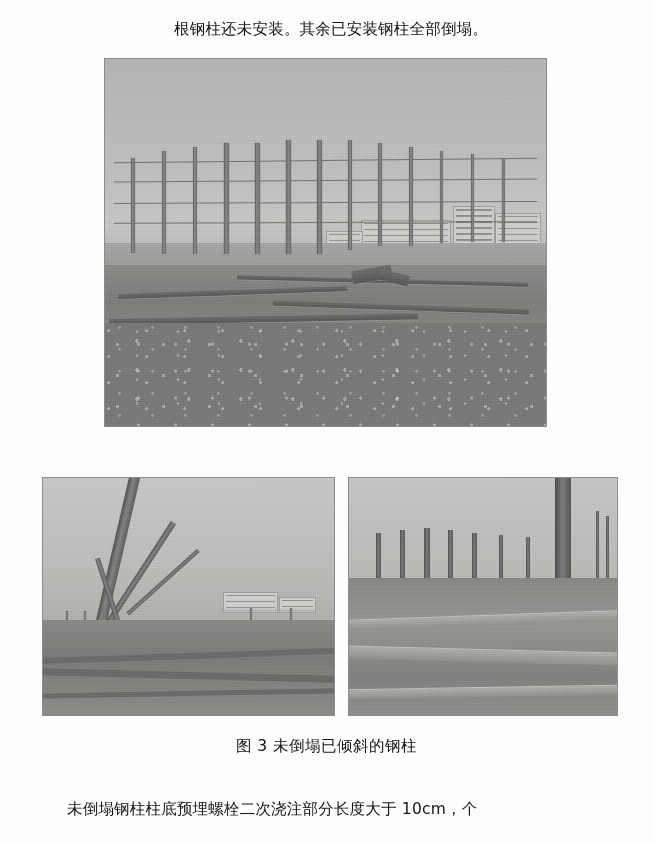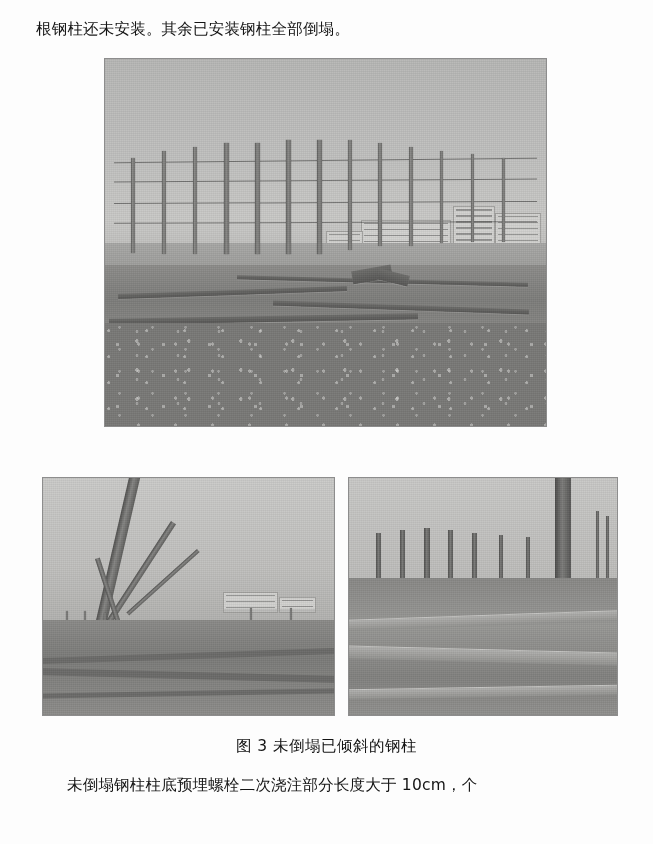--- a/index.html
+++ b/index.html
@@ -28,30 +28,32 @@
     font-size: 15.5px;
     line-height: 30px;
     color: #141414;
     letter-spacing: 0.2px;
   }
   .para-top {
     position: absolute;
     left: 36px;
     top: 14px;
     width: 590px;
+    text-align: center;
   }
   .para-bottom {
     position: absolute;
     left: 36px;
     top: 770px;
     width: 592px;
   }
   .para-bottom .line {
     display: block;
     white-space: nowrap;
+    margin-top: 24px;
   }
   .indent {
     padding-left: 31px;
   }
 
   
   .caption {
     position: absolute;
     width: 653px;
     text-align: center;

